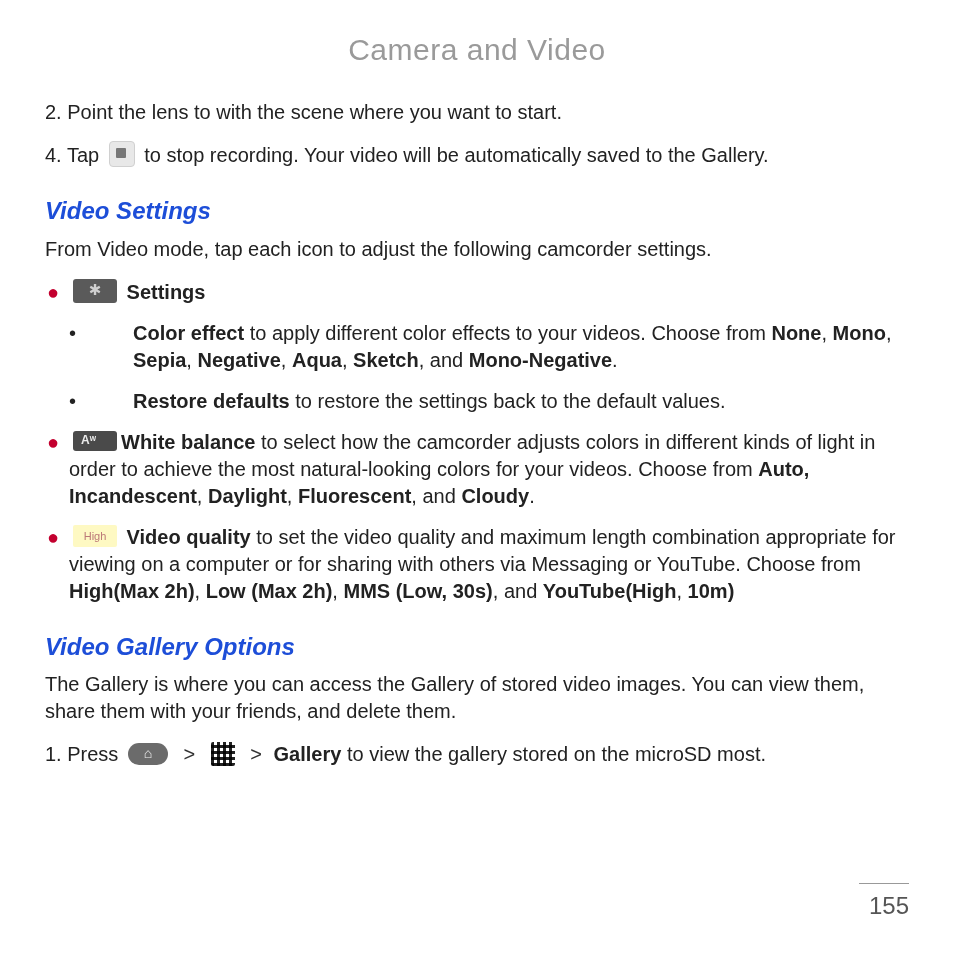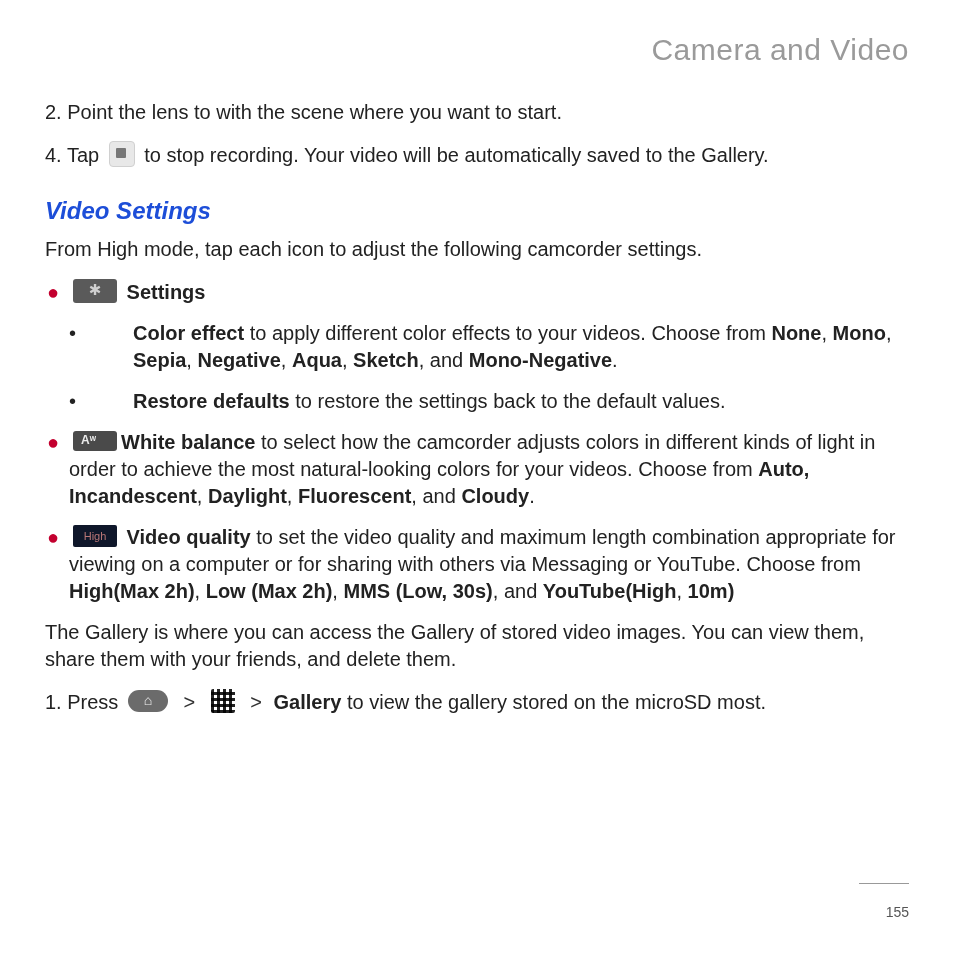--- a/index.html
+++ b/index.html
@@ -14,21 +14,21 @@
     line-height: 1.35;
   }
   .page {
     box-sizing: border-box;
     width: 954px;
     height: 954px;
     padding: 30px 45px 0 45px;
     position: relative;
   }
   .chapter-title {
-    text-align: right;
+    text-align: center;
     font-size: 30px;
     color: #9a9a9a;
     font-weight: 400;
     letter-spacing: 0.5px;
     margin: 0 0 28px 0;
   }
   .step {
     margin: 0 0 16px 0;
   }
   .section-heading {
@@ -111,21 +111,21 @@
     background: #4a4a4a;
     position: relative;
   }
   .icon-wb::after {
     content: "Aʷ";
     position: absolute; left: 8px; top: 50%; transform: translateY(-55%);
     color: #eaeaea; font-size: 12px; font-weight: 600;
   }
   .icon-quality {
     width: 44px; height: 22px; border-radius: 2px;
-    background: #0f172a;
+    background: #fef9c3;
     color: #b77; font-size: 11px; text-align: center; line-height: 22px;
   }
   .icon-home {
     width: 40px; height: 22px; border-radius: 11px;
     background: #6b6b6b;
     position: relative;
   }
   .icon-home::after {
     content: "⌂";
     position: absolute; left: 50%; top: 50%; transform: translate(-50%, -52%);
@@ -149,21 +149,21 @@
     position: absolute;
     right: 45px;
     bottom: 70px;
     width: 50px;
     border-top: 1px solid #999;
   }
   .page-number {
     position: absolute;
     right: 45px;
     bottom: 32px;
-    font-size: 14px;
+    font-size: 24px;
     color: #555;
   }
 </style>
 </head>
 <body>
 
 <div class="page">
 
   <div class="chapter-title">Camera and Video</div>
 
@@ -174,21 +174,21 @@
 
 
   <div class="step">
     <span>4.</span>
     <span>Tap </span>
     <span class="icon icon-stop"></span>
     <span> to stop recording. Your video will be automatically saved to the Gallery.</span>
   </div>
 
   <div class="section-heading">Video Settings</div>
-  <div class="para">From High mode, tap each icon to adjust the following camcorder settings.</div>
+  <div class="para">From Video mode, tap each icon to adjust the following camcorder settings.</div>
 
   <div class="bullet-l1">
     <div class="dot">●</div>
     <div class="content">
       <span class="icon icon-settings"></span>
       <span class="b">Settings</span>
     </div>
   </div>
 
   <div class="bullet-l2">
@@ -213,20 +213,21 @@
   </div>
 
   <div class="bullet-l1">
     <div class="dot">●</div>
     <div class="content">
       <span class="icon icon-quality">High</span>
       <span class="b">Video quality</span><span> to set the video quality and maximum length combination appropriate for viewing on a computer or for sharing with others via Messaging or YouTube. Choose from </span><span class="b">High(Max 2h)</span><span>, </span><span class="b">Low (Max 2h)</span><span>, </span><span class="b">MMS (Low, 30s)</span><span>, and </span><span class="b">YouTube(High</span><span>, </span><span class="b">10m)</span>
     </div>
   </div>
 
+  <div class="section-heading">Video Gallery Options</div>
   <div class="para">The Gallery is where you can access the Gallery of stored video images. You can view them, share them with your friends, and delete them.</div>
 
   <div class="step">
     <span>1.</span>
     <span>Press </span>
     <span class="icon icon-home"></span>
     <span class="gt">&gt;</span>
     <span class="icon icon-grid"></span>
     <span class="gt">&gt;</span>
     <span class="b">Gallery</span><span> to view the gallery stored on the microSD most.</span>

